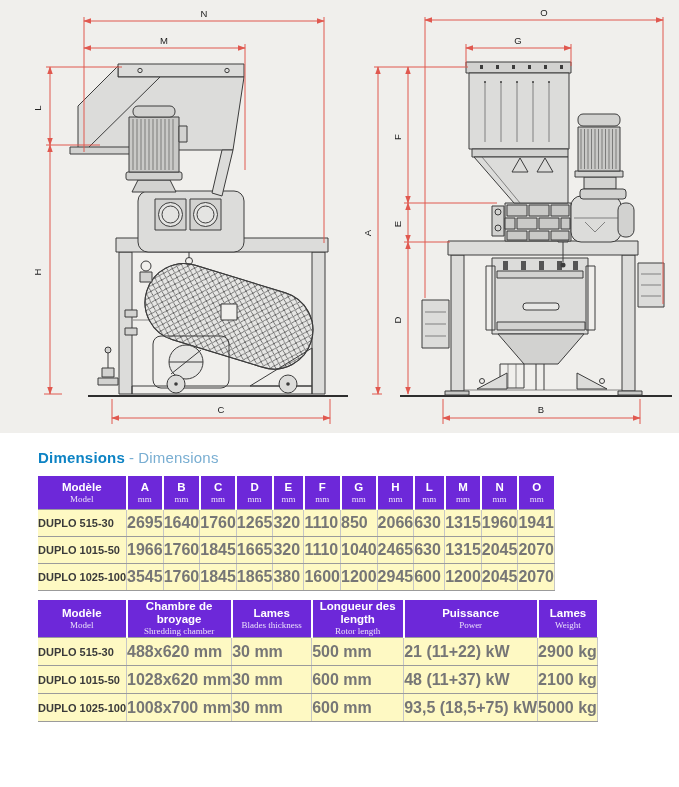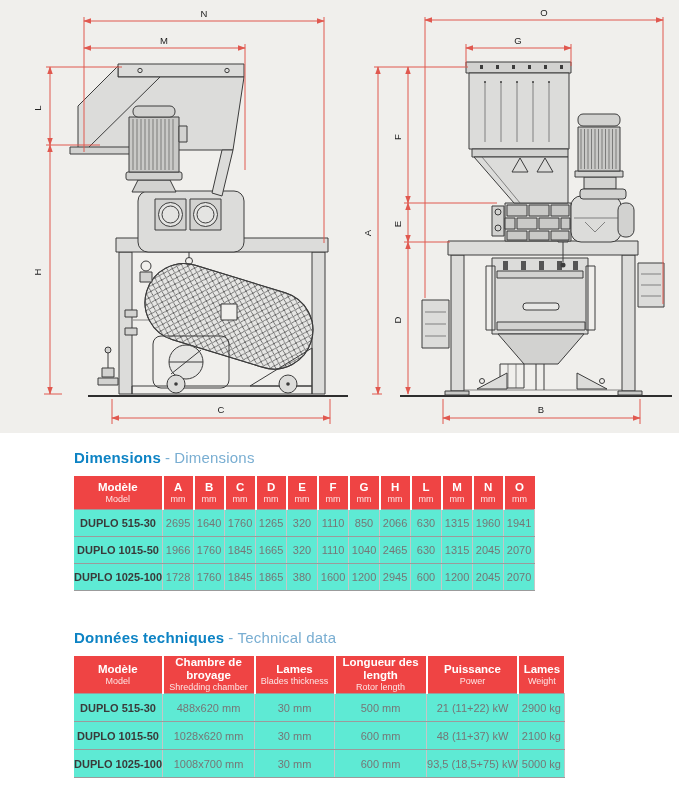--- a/index.html
+++ b/index.html
@@ -3,44 +3,44 @@
 <meta charset="utf-8">
 <style>
   html,body{margin:0;padding:0;}
   body{
     width:679px;height:787px;background:#ffffff;
     font-family:"Liberation Sans", sans-serif;
     -webkit-font-smoothing:antialiased;
   }
   .page{position:relative;width:679px;height:787px;overflow:hidden;background:#fff;}
   .drawing-area{width:679px;height:433px;background:#f0efec;}
-  .content{padding:16px 0 4px 38px;margin-left:36px;}
+  .content{padding:16px 0 4px 38px;}
 
   
   .sec-title{font-size:15px;line-height:18px;letter-spacing:.2px;}
   .t-fr{color:#0d83c4;font-weight:bold;}
   .t-sep{color:#79aed2;margin:0 4px;}
   .t-en{color:#79aed2;}
 
   
   table{border-collapse:collapse;table-layout:fixed;margin-top:9px;}
   thead th{
-    background:#ef4444;color:#fff;text-align:center;vertical-align:middle;
+    background:#6d28d9;color:#fff;text-align:center;vertical-align:middle;
     border-right:2px solid #fff;padding:0;height:33px;
   }
   thead th:last-child{border-right:none;}
   .h-main{font-size:11.5px;font-weight:bold;line-height:13px;}
-  .h-sub{font-size:9px;font-weight:normal;opacity:.85;line-height:11px;}
+  .h-sub{font-size:9px;font-weight:normal;opacity:.85;line-height:11px;font-family:Liberation Serif, serif;}
   tbody th,tbody td{
     border-bottom:1px solid #9b9b9b;border-right:1px solid #c6c6c6;
-    text-align:center;vertical-align:middle;background:#5eead4;padding:0;
+    text-align:left;vertical-align:middle;background:#fef9c3;padding:0;
   }
   tbody tr:first-child th,tbody tr:first-child td{border-top:1px solid #9b9b9b;}
   .model-cell{font-weight:bold;color:#3a3a3a;font-size:11px;white-space:nowrap;}
-  .val{color:#767676;font-size:11px;white-space:nowrap;}
+  .val{color:#767676;font-size:16px;white-space:nowrap;font-weight:bold;}
   #dim-table tbody tr{height:27px;}
   #tech-table tbody tr{height:28px;}
   #tech-table{margin-top:9px;}
   .title-tech{margin-top:38px;}
 
   
   .sk{stroke:#3c3c3c;stroke-width:1;stroke-linejoin:round;}
   .f1{fill:#dcdcda;}
   .f2{fill:#d2d2d0;}
   .f3{fill:#c9c9c7;}
@@ -391,39 +391,36 @@
           <td class="val">1110</td>
           <td class="val">1040</td>
           <td class="val">2465</td>
           <td class="val">630</td>
           <td class="val">1315</td>
           <td class="val">2045</td>
           <td class="val">2070</td>
         </tr>
         <tr>
           <th class="model-cell">DUPLO 1025-100</th>
-          <td class="val">1728</td>
+          <td class="val">3545</td>
           <td class="val">1760</td>
           <td class="val">1845</td>
           <td class="val">1865</td>
           <td class="val">380</td>
           <td class="val">1600</td>
           <td class="val">1200</td>
           <td class="val">2945</td>
           <td class="val">600</td>
           <td class="val">1200</td>
           <td class="val">2045</td>
           <td class="val">2070</td>
         </tr>
       </tbody>
     </table>
 
-    <div class="sec-title title-tech">
-      <span class="t-fr">Données techniques</span><span class="t-sep">-</span><span class="t-en">Technical data</span>
-    </div>
 
     <table id="tech-table">
       <colgroup>
         <col style="width:85px">
           <col style="width:92px">
           <col style="width:80px">
         <col style="width:92px">
           <col style="width:90px">
           <col style="width:46px">
       </colgroup>

